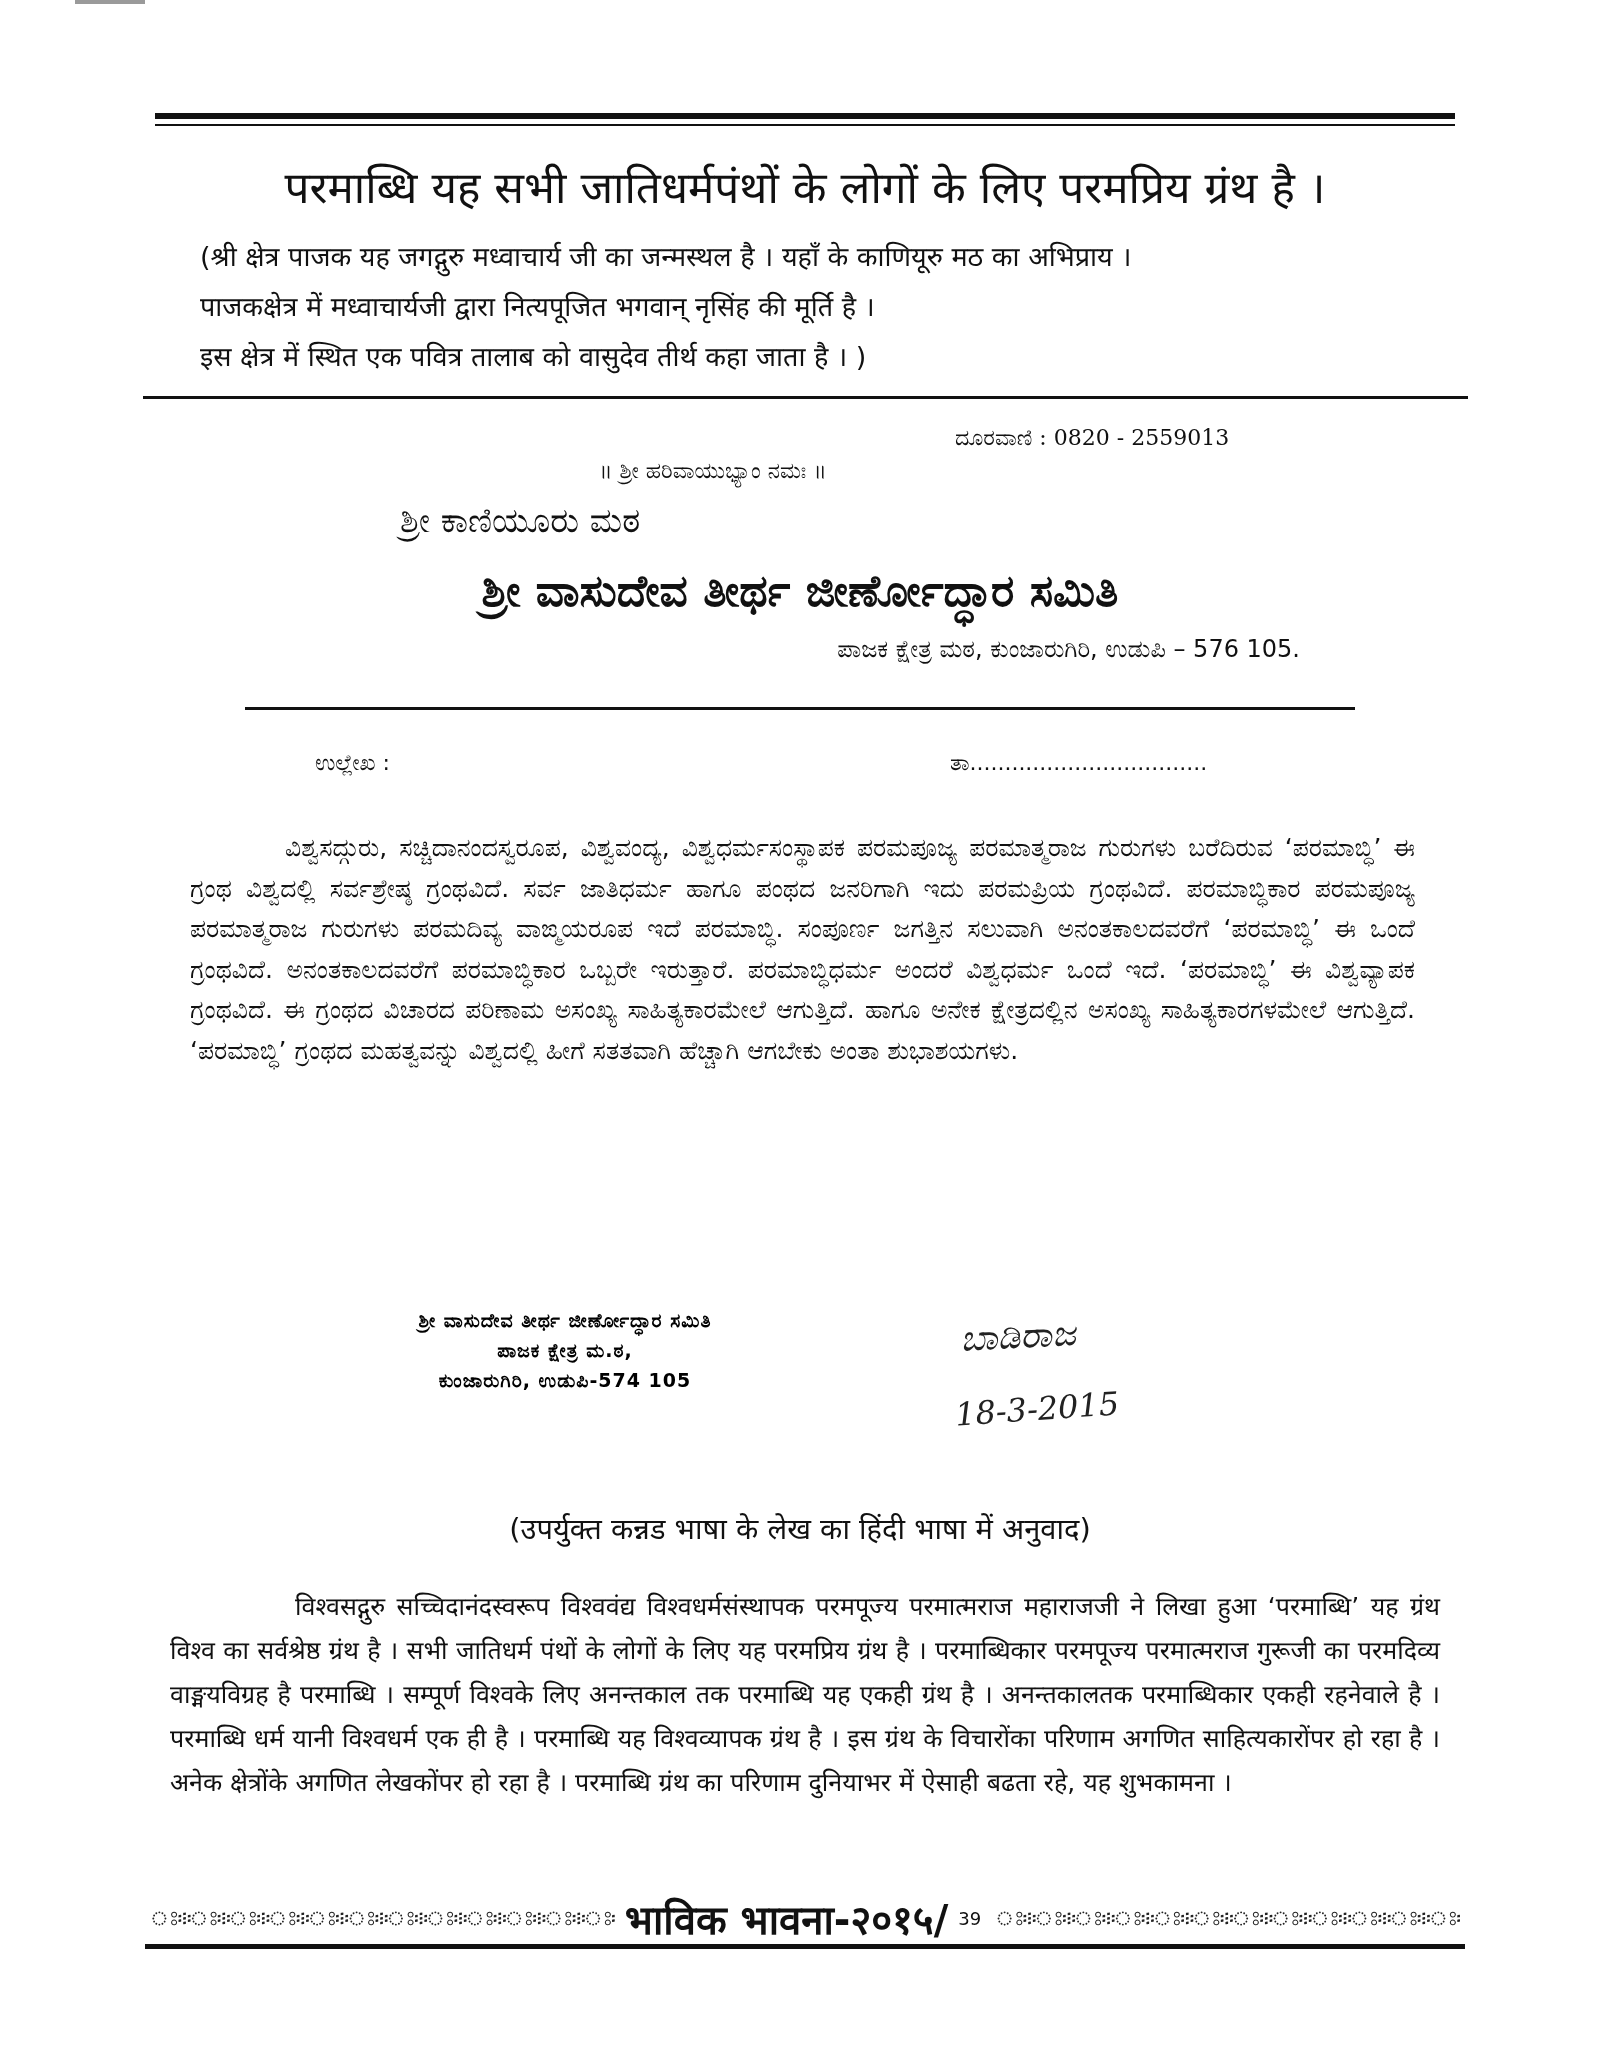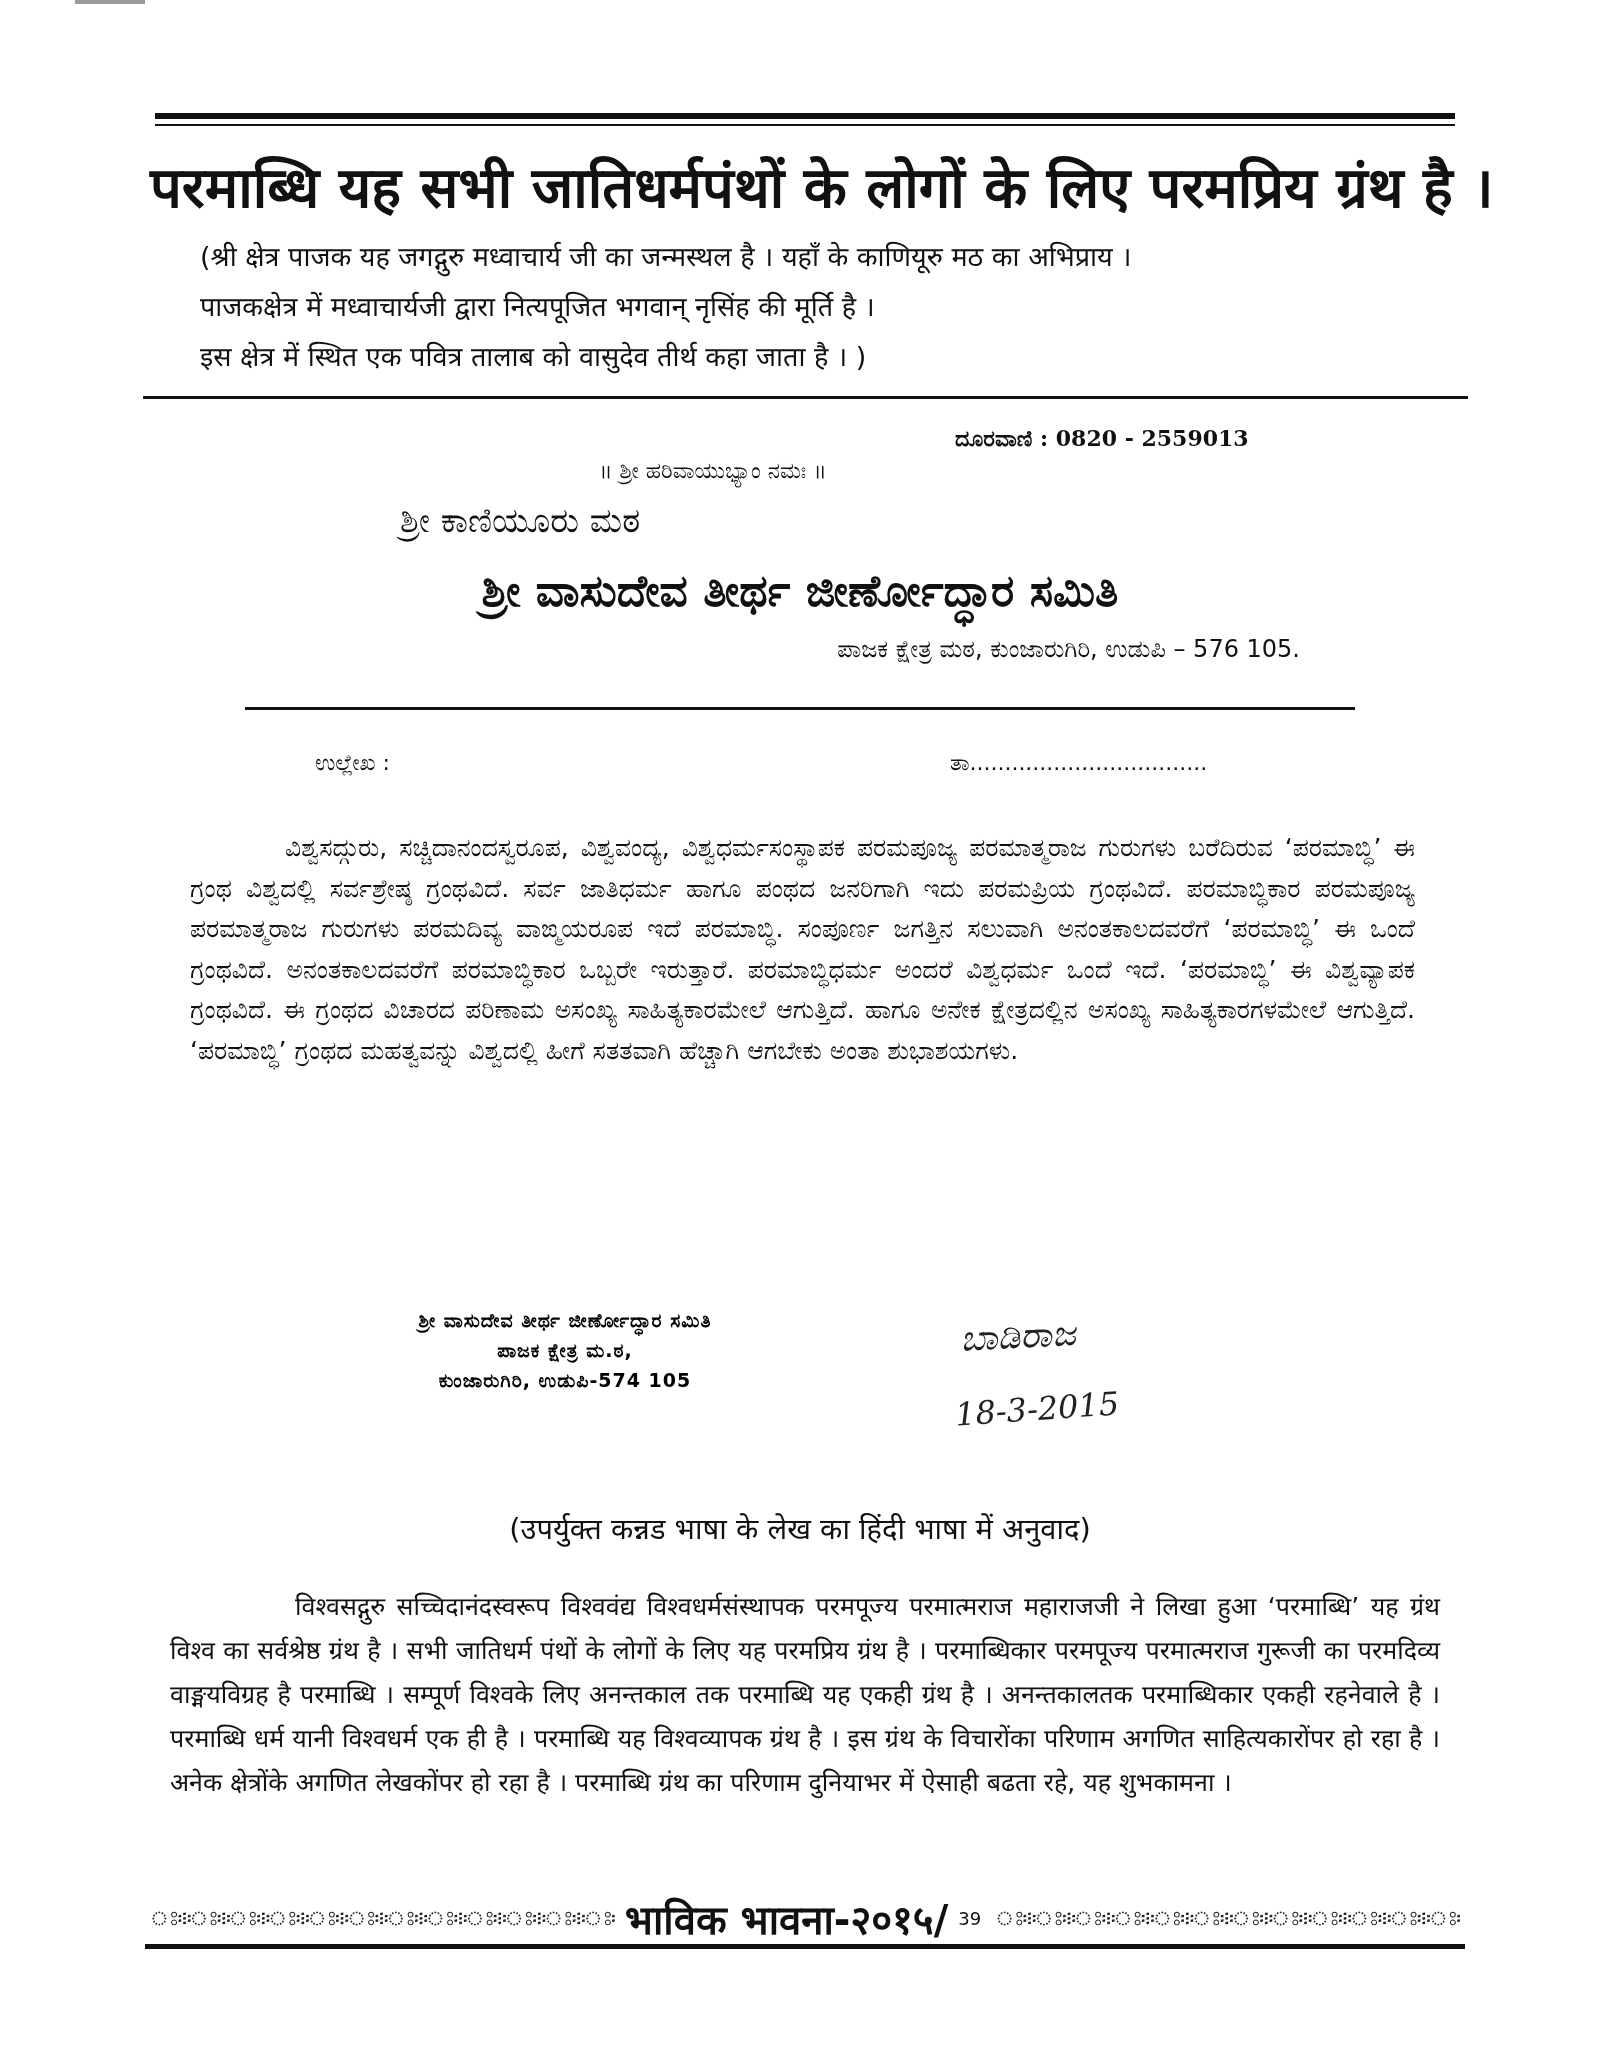--- a/index.html
+++ b/index.html
@@ -31,22 +31,22 @@
     }
     .rule-thick { top: 113px; height: 6px; }
     .rule-thin { top: 124px; height: 2px; }
 
     .headline {
       position: absolute;
       left: 150px;
       top: 160px;
       width: 1310px;
       text-align: center;
-      font-size: 56px;
-      font-weight: bold;
+      font-size: 44px;
+      font-weight: normal;
       letter-spacing: 0px;
       line-height: 56px;
       white-space: nowrap;
     }
     .note-block {
       position: absolute;
       left: 200px;
       top: 232px;
       width: 1200px;
       text-align: left;
@@ -62,21 +62,21 @@
       width: 1325px;
       height: 3px;
       background: #111;
     }
 
     .phone {
       position: absolute;
       left: 955px;
       top: 425px;
       font-size: 22px;
-      font-weight: bold;
+      font-weight: normal;
       white-space: nowrap;
       font-family: "DejaVu Serif", serif;
     }
     .invocation {
       position: absolute;
       left: 584px;
       top: 458px;
       font-size: 22px;
       white-space: nowrap;
       margin-left: 15px;

